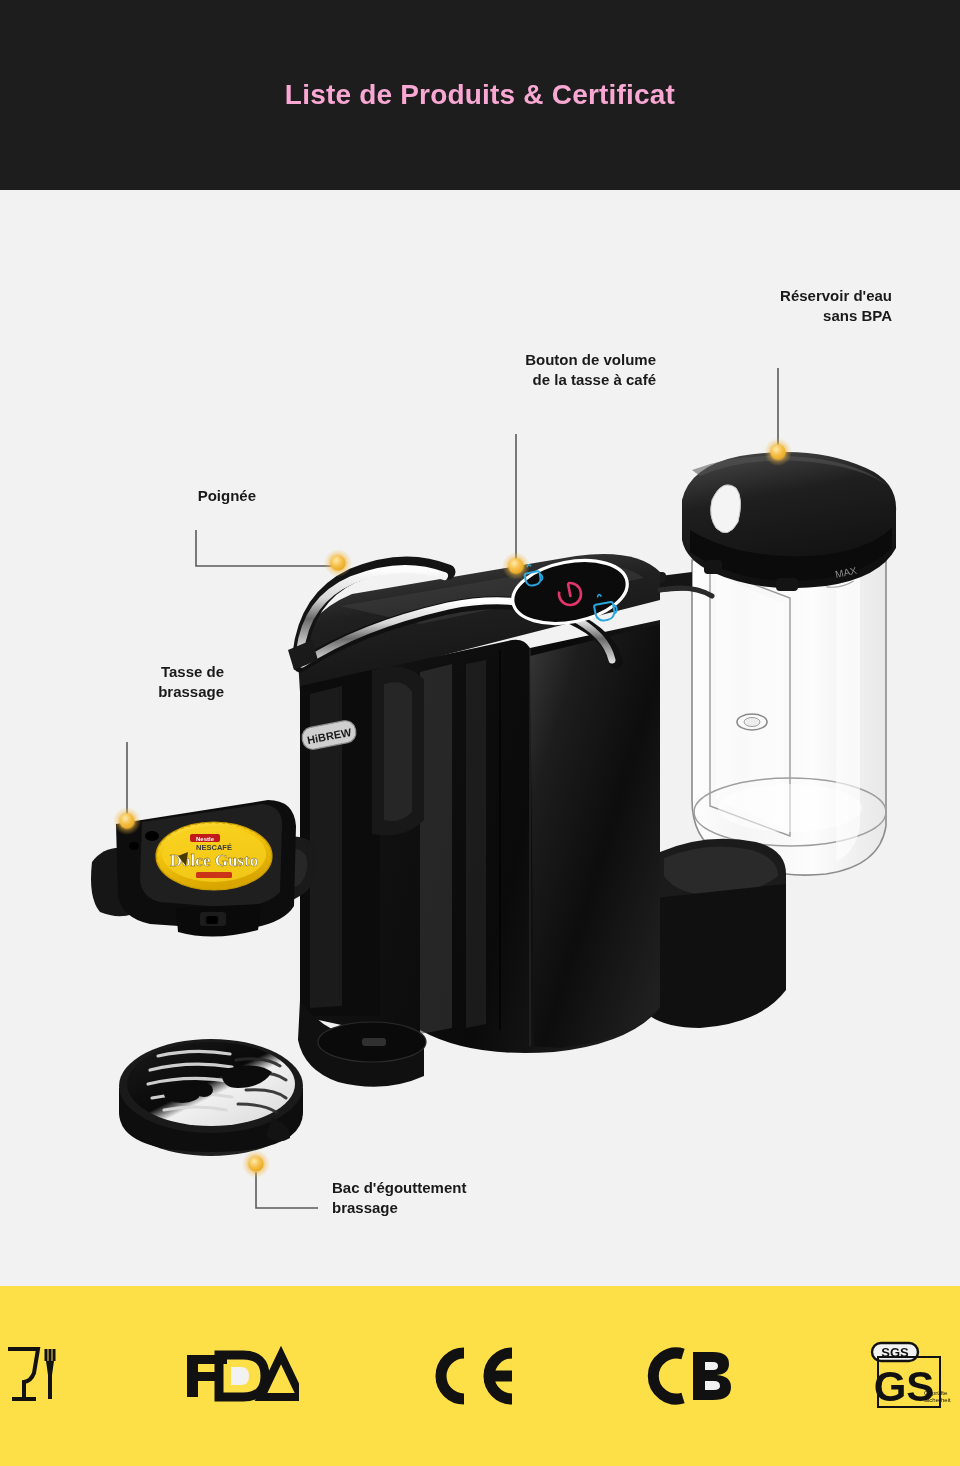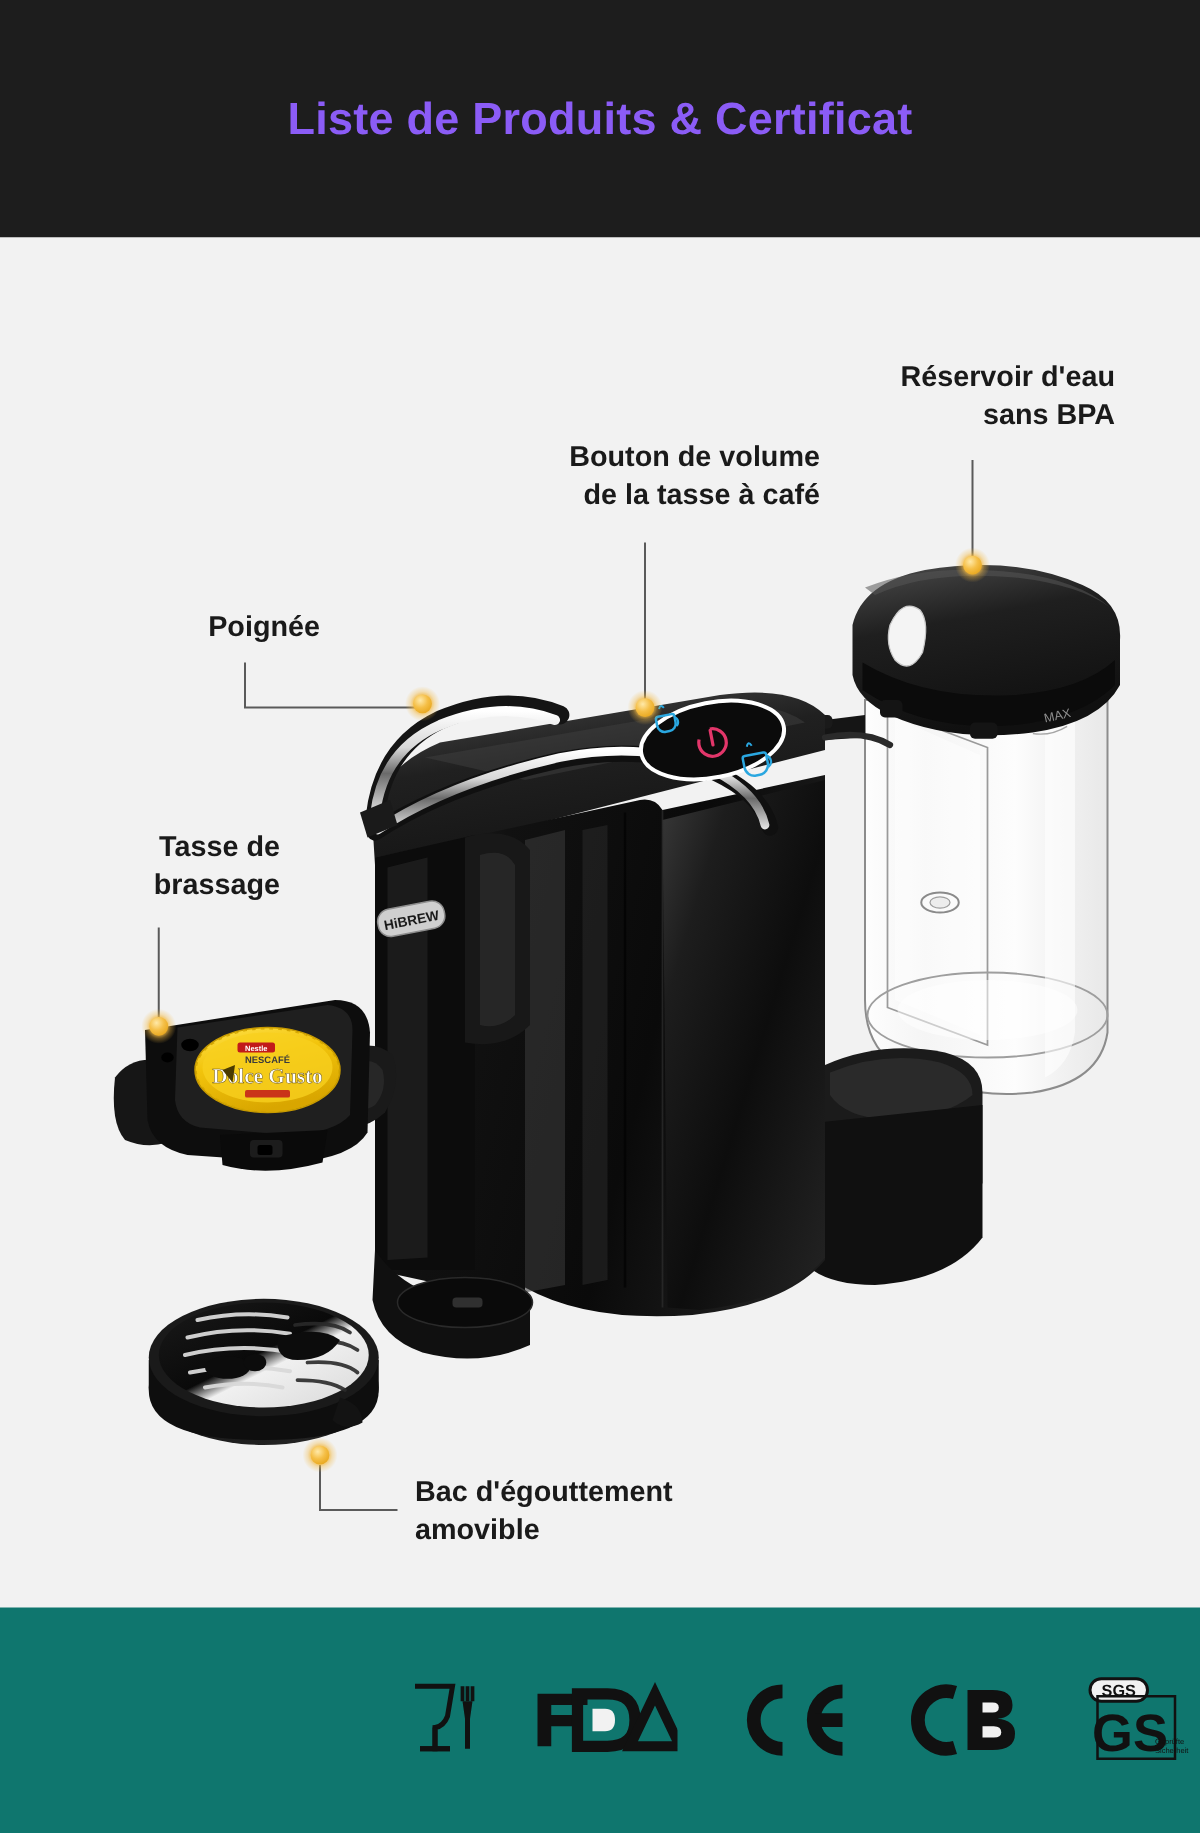--- a/index.html
+++ b/index.html
@@ -18,41 +18,41 @@
   .header-band {
     position: absolute;
     left: 0; top: 0;
     width: 960px; height: 190px;
     background: #1d1d1d;
     display: flex;
     align-items: center;
     justify-content: center;
   }
   .header-title {
-    color: #8b5cf6;
-    font-size: 36px;
+    color: #f9a8d4;
+    font-size: 28px;
     font-weight: bold;
     letter-spacing: 0.2px;
     text-align: left;
     font-family: "Liberation Sans", sans-serif;
   }
 
   
   .stage {
     position: absolute;
     left: 0; top: 190px;
     width: 960px; height: 1096px;
     background: #f2f2f2;
   }
 
   
   .callout {
     position: absolute;
     color: #1a1a1a;
-    font-size: 23px;
+    font-size: 15px;
     font-weight: bold;
     line-height: 1.32;
     white-space: pre-line;
   }
   .callout.right-al { text-align: right; }
   .callout.left-al  { text-align: left; }
 
   
   .leaders {
     position: absolute;
@@ -62,24 +62,24 @@
   }
 
   
   .art { position: absolute; left: 0; top: 0; width: 960px; height: 1466px; }
 
   
   .cert-strip {
     position: absolute;
     left: 0; top: 1286px;
     width: 960px; height: 180px;
-    background: #0f766e;
+    background: #fde047;
     display: flex;
     align-items: center;
-    justify-content: flex-end;
+    justify-content: space-between;
     gap: 44px;
   }
   .cert-item {
     display: flex;
     align-items: center;
     justify-content: center;
     flex-direction: column;
   }
 </style>
 </head>
@@ -362,21 +362,21 @@
 
 <div class="callout right-al" style="left:316px; top:350px; width:340px;">Bouton de volume
 de la tasse à café</div>
 
 <div class="callout right-al" style="left:40px; top:486px; width:216px;">Poignée</div>
 
 <div class="callout right-al" style="left:28px; top:662px; width:196px;">Tasse de
 brassage</div>
 
 <div class="callout left-al" style="left:332px; top:1178px; width:330px;">Bac d'égouttement
-amovible</div>
+brassage</div>
 
 <div class="cert-strip">
 
   <div class="cert-item">
     <svg width="58" height="66" viewBox="0 0 58 66">
       <path d="M8 6 H38 L34 30 Q31 38 24 39 L24 56 H36" fill="none" stroke="#111" stroke-width="4" stroke-linejoin="miter" stroke-linecap="butt"></path>
       <path d="M24 39 L24 56 L12 56" fill="none" stroke="#111" stroke-width="4"></path>
       <path d="M12 56 H36" fill="none" stroke="#111" stroke-width="4"></path>
       <path d="M46 6 V18 M50 6 V18 M54 6 V18" stroke="#111" stroke-width="3"></path>
       <path d="M46 18 H54 L52 32 L52 56 H48 L48 32 Z" fill="#111"></path>

